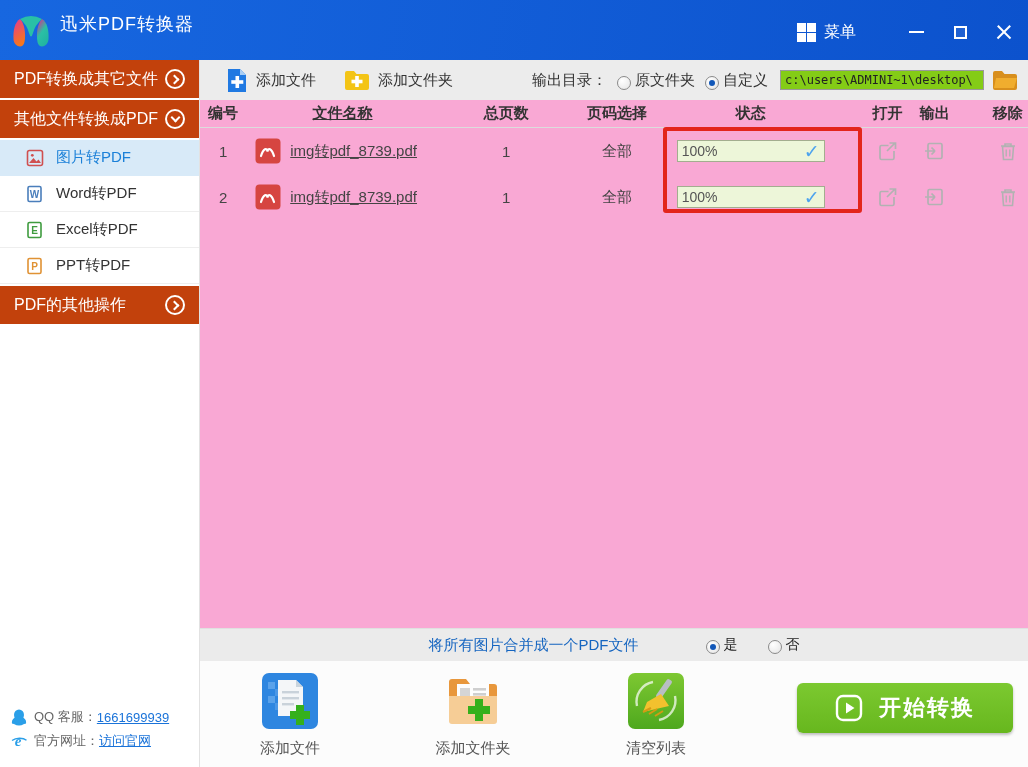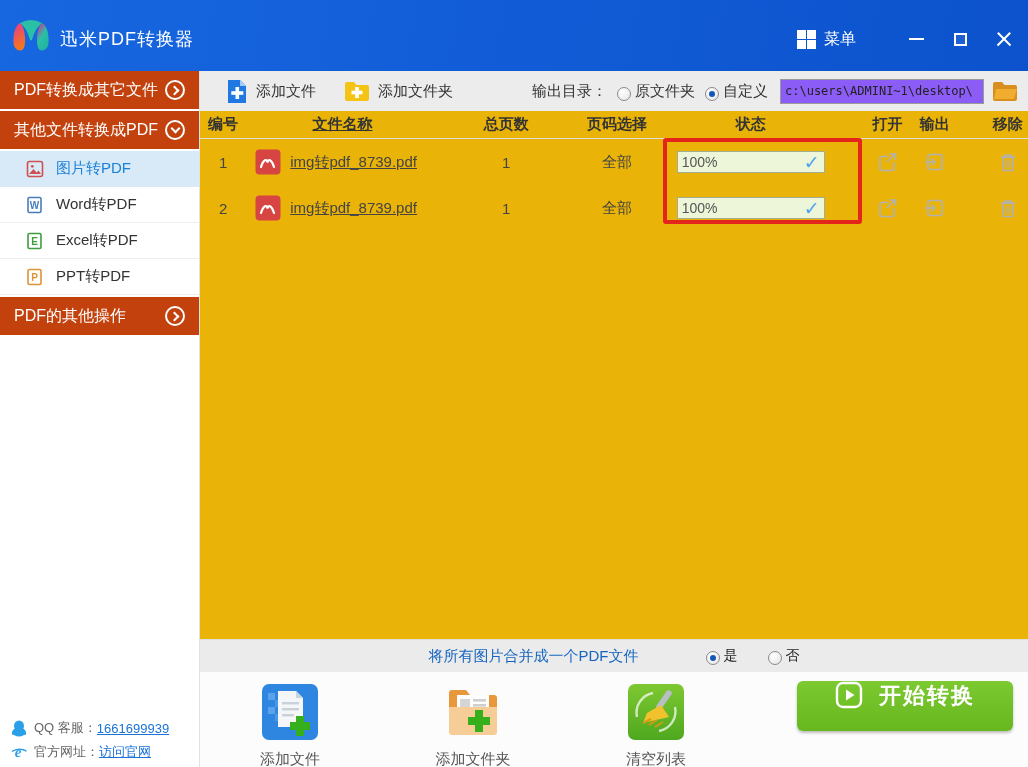--- a/index.html
+++ b/index.html
@@ -1,20 +1,20 @@
 <!DOCTYPE html>
 <html><head>
 <meta charset="utf-8">
 <style>
   * { margin:0; padding:0; box-sizing:border-box; }
   html,body { width:1028px; height:767px; overflow:hidden; }
   body { font-family:"Liberation Sans","DejaVu Sans",sans-serif; background:#fff; font-size:15px; color:#333; }
 
   
-  .titlebar { height:71px; background:linear-gradient(100deg,#1767e0 0%,#0c52cd 100%); display:flex; align-items:center; padding:7px 0 0 8px; }
+  .titlebar { height:60px; background:linear-gradient(100deg,#1767e0 0%,#0c52cd 100%); display:flex; align-items:flex-start; padding:12px 0 0 8px; }
   .logo { width:46px; height:46px; margin-right:6px; }
   .app-title { color:#fff; font-size:18px; letter-spacing:1px; }
   .titlebar-right { margin-left:auto; display:flex; align-items:center; }
   .menu-btn { display:flex; align-items:center; gap:8px; color:#fff; font-size:16px; cursor:pointer; margin-right:40px; }
   .grid-icon { width:19px; height:19px; display:grid; grid-template-columns:9px 9px; grid-template-rows:9px 9px; gap:1px; }
   .grid-icon i { background:#fff; }
   .win-btn { width:40px; height:40px; display:flex; align-items:center; justify-content:center; margin-right:4px; cursor:pointer; }
   .min-glyph { width:15px; height:2px; background:#fff; }
   .max-glyph { width:13px; height:13px; border:2px solid #fff; background:rgba(255,255,255,0.08); }
   .close-glyph { position:relative; width:16px; height:16px; }
@@ -43,25 +43,25 @@
   .contact-row .c-icon { width:18px; height:18px; margin-right:6px; }
   .contact-row a { color:#1a73d9; text-decoration:underline; cursor:pointer; }
 
   
   .toolbar { height:40px; background:#ececec; display:flex; align-items:center; padding:0 10px 0 26px; }
   .tool-btn { display:flex; align-items:center; gap:8px; font-size:15px; color:#333; cursor:pointer; margin-right:28px; }
   .out-label { margin-left:auto; font-size:15px; color:#333; }
   .radio-group { display:flex; align-items:flex-end; gap:4px; margin-left:10px; cursor:pointer; }
   .radio { width:14px; height:14px; border-radius:50%; border:1px solid #8a8a8a; background:radial-gradient(circle at 35% 30%,#ffffff,#e4e4e4); position:relative; }
   .radio.checked::after { content:""; position:absolute; left:3px; top:3px; width:6px; height:6px; border-radius:50%; background:#1257b8; }
-  .path-input { width:204px; height:25px; margin-left:12px; border:1px solid #9a9a9a; background:#8b5cf6; font-family:"DejaVu Sans Mono","Liberation Mono",monospace; font-size:12px; padding:4px 4px; color:#222; }
+  .path-input { width:204px; height:20px; margin-left:12px; border:1px solid #9a9a9a; background:#84cc16; font-family:"DejaVu Sans Mono","Liberation Mono",monospace; font-size:12px; padding:4px 4px; color:#222; }
   .folder-open-btn { width:26px; height:22px; margin-left:8px; cursor:pointer; background:transparent; border:none; }
 
   
-  .table-area { flex:1; position:relative; background:#eab308; }
+  .table-area { flex:1; position:relative; background:#f9a8d4; }
   .t-header { display:flex; height:28px; align-items:center; border-bottom:1px solid #dcdcdc; font-weight:bold; font-size:15px; color:#333; }
   .t-row { display:flex; height:46px; align-items:center; font-size:15px; color:#444; }
   .col-num { width:48px; text-align:center; }
   .col-name { width:200px; display:flex; align-items:center;text-decoration:underline; }
   .col-name.hdr { justify-content:center; }
   .col-pages { width:140px; text-align:center; }
   .col-range { width:90px; text-align:center; }
   .col-status { width:188px; display:flex; justify-content:center; }
   .col-open,.col-remove { width:42px; display:flex; justify-content:center;margin-left:26px; }
   .col-output { width:56px; display:flex; justify-content:center; }
@@ -77,21 +77,21 @@
   .merge-bar { height:33px; background:#ebebeb; border-top:1px solid #e0e0e0; display:flex; align-items:center; justify-content:center; gap:12px; }
   .merge-label { color:#1565c0; font-size:15px; margin-right:55px; }
   .merge-bar .radio-group { margin-left:0; font-size:14px; color:#222; }
   .merge-bar .radio-group + .radio-group { margin-left:18px; }
 
   
   .footer { height:106px; background:#fcfcfc; position:relative; display:flex; padding-left:30px; }
   .big-action { width:120px; margin-right:63px; display:flex; flex-direction:column; align-items:center; padding-top:11px; cursor:pointer; }
   .big-action .big-icon { width:58px; height:58px; }
   .big-action .lbl { margin-top:9px; font-size:15px; color:#555; }
-  .start-btn { position:absolute; right:15px; top:9px; width:216px; height:50px; border:none; border-radius:6px; background:linear-gradient(180deg,#7cc930 0%,#67b71e 100%); box-shadow:0 2px 3px rgba(0,0,0,0.25); display:flex; justify-content:center; gap:16px; cursor:pointer; }
+  .start-btn { position:absolute; right:15px; top:22px; width:216px; height:50px; border:none; border-radius:6px; background:linear-gradient(180deg,#7cc930 0%,#67b71e 100%); box-shadow:0 2px 3px rgba(0,0,0,0.25); display:flex; align-items:center; justify-content:center; gap:16px; cursor:pointer; }
   .start-btn .txt { color:#fff; font-size:22px; font-weight:bold; letter-spacing:2px; }
 </style>
 </head>
 <body>
 
 <div class="titlebar">
   <svg class="logo" viewBox="0 0 46 46">
     <defs>
       <linearGradient id="lg1" x1="0" y1="0" x2="0.3" y2="1">
         <stop offset="0" stop-color="#e73a8e"></stop>

